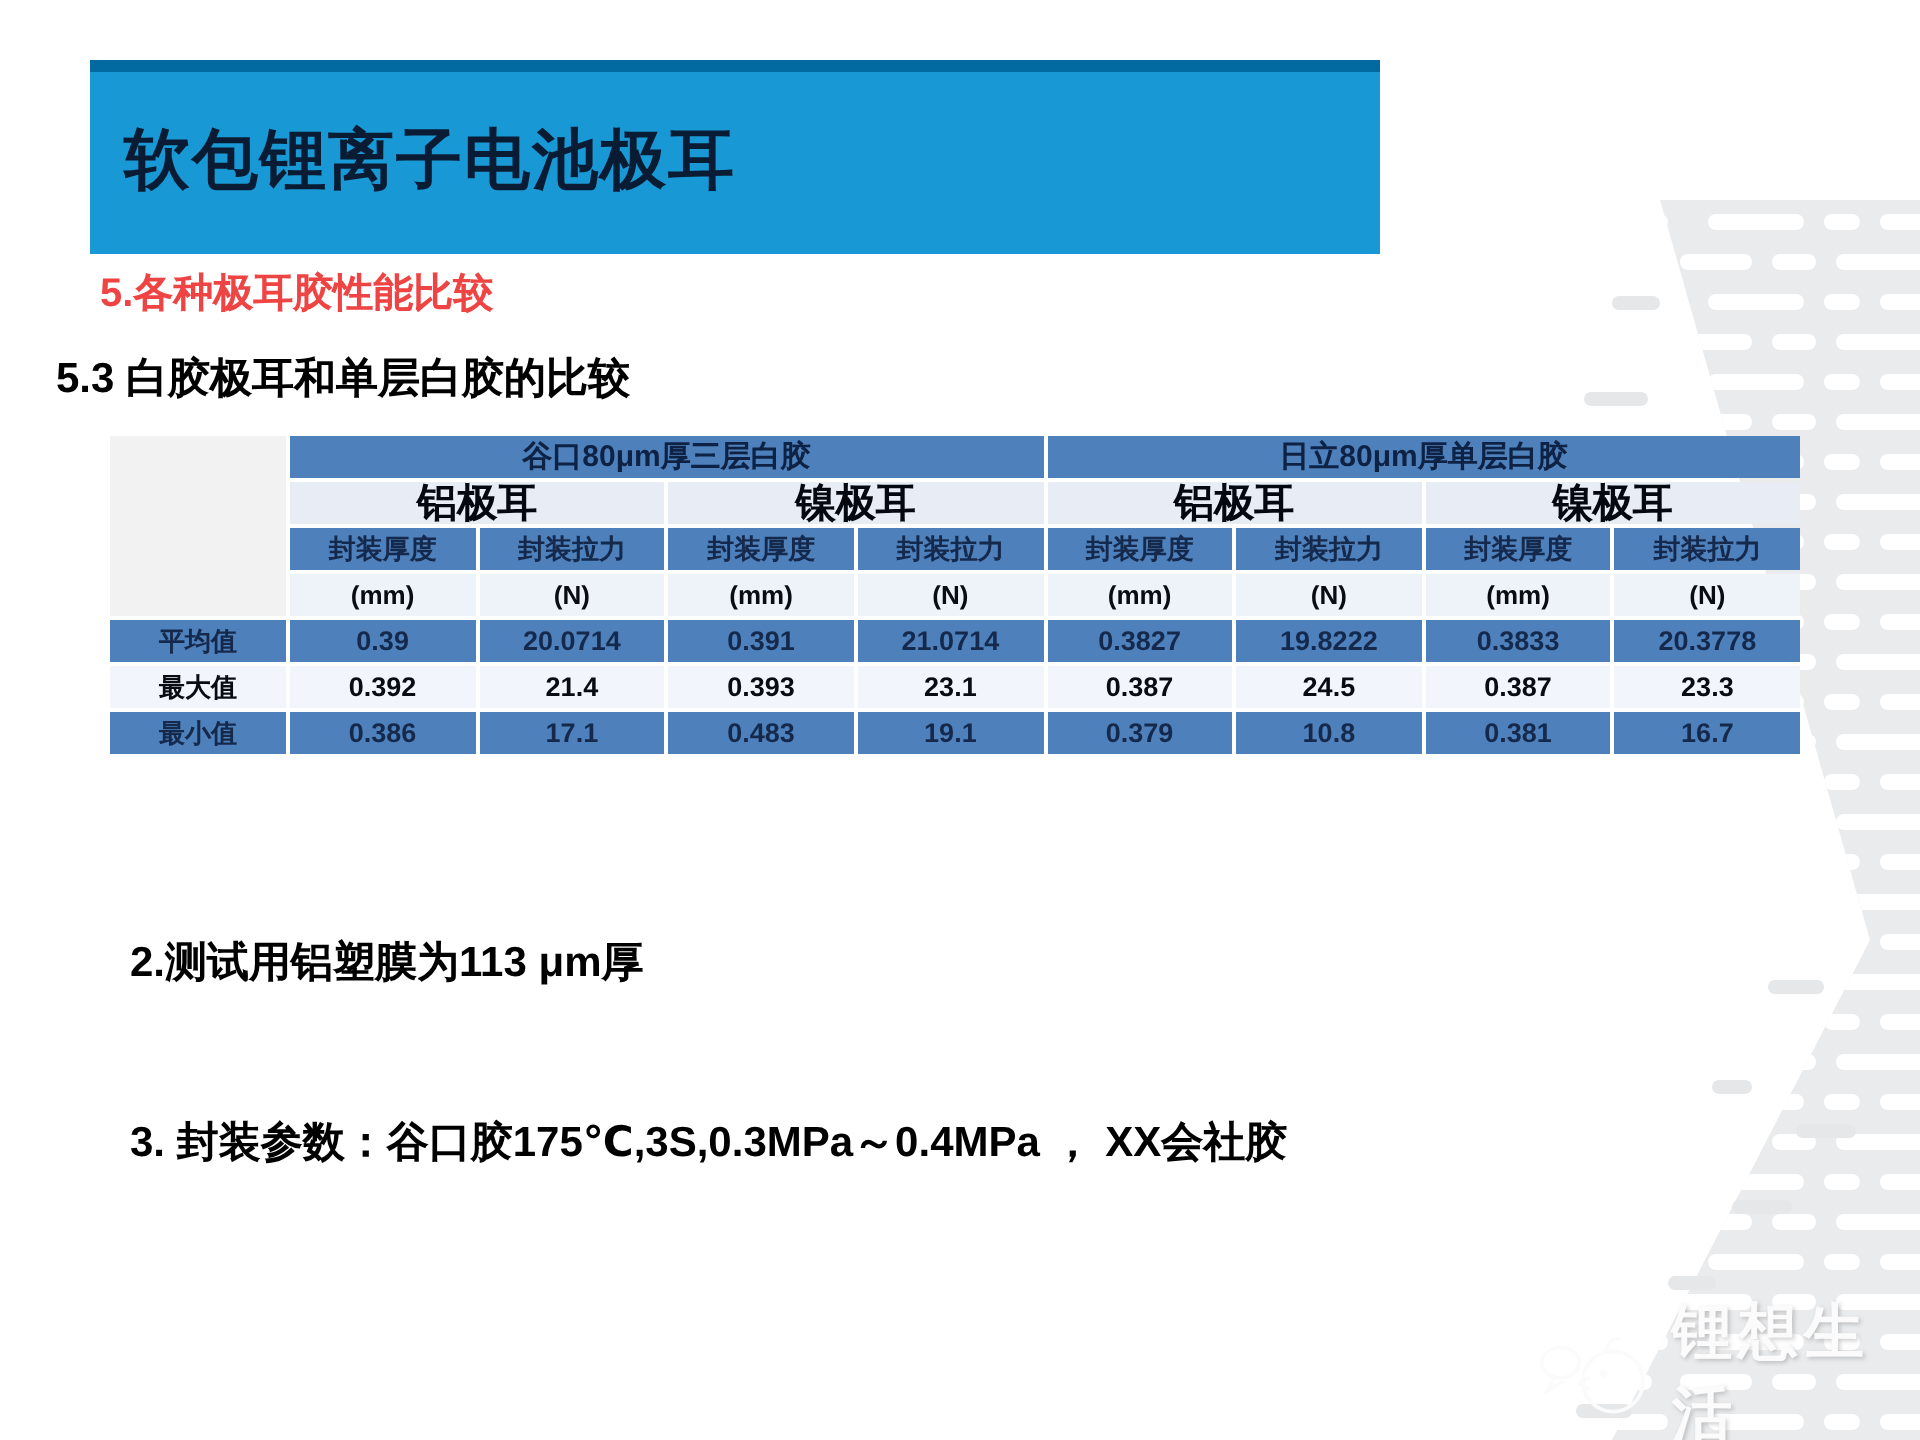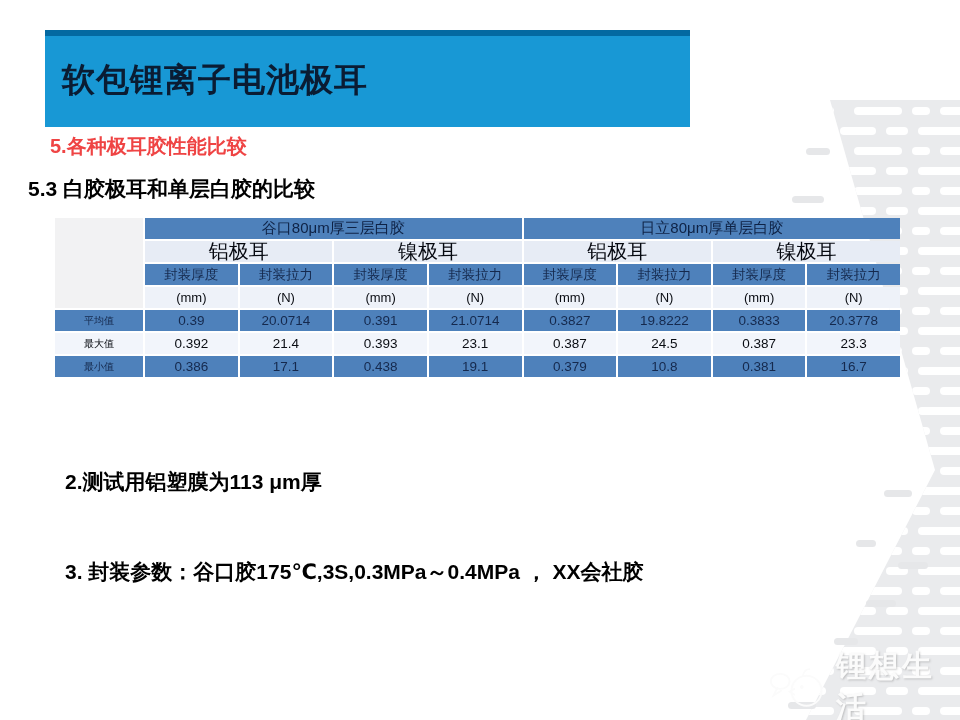--- a/index.html
+++ b/index.html
@@ -10,33 +10,33 @@
   
   .title-bar{position:absolute;left:45px;top:30px;width:645px;height:97px;background:#1898d5;
              border-top:6px solid #0369a1;box-sizing:border-box;z-index:2;}
   .title-bar .t{position:absolute;left:17px;top:22px;font-family:"Liberation Serif","DejaVu Serif",serif;
                 font-weight:bold;font-size:33px;color:#0a1c33;letter-spacing:1px;}
   .h1{position:absolute;left:50px;top:133px;font-size:20px;font-weight:bold;color:#ef4444;z-index:2;}
   .h2{position:absolute;left:28px;top:175px;font-size:21px;font-weight:bold;color:#000;z-index:2;}
   
   .ttable{position:absolute;left:55px;top:218px;width:845px;z-index:2;
           display:grid;grid-template-columns:88px repeat(8,1fr);grid-template-rows:repeat(7,21px);gap:2px;}
-  .cell{display:flex;align-items:center;justify-content:center;font-weight:normal;font-size:13.5px;color:#15294d;overflow:hidden;white-space:nowrap;}
+  .cell{display:flex;align-items:center;justify-content:center;font-weight:bold;font-size:13.5px;color:#15294d;overflow:hidden;white-space:nowrap;}
   .blue{background:#4e81bb;color:#15294d;}
   .corner{background:#f2f2f3;grid-row:1/5;grid-column:1;}
   .grp{font-size:15px;color:#0e2245;}
   .sub{background:#e7ecf5;font-size:20px;color:#05080f;}
   .unit{background:#eef2f9;color:#090c12;font-size:13px;}
   .lightrow{background:#f2f5fb;color:#090c12;}
   .g1{grid-column:2/6;grid-row:1;} .g2{grid-column:6/10;grid-row:1;}
   .s1{grid-column:2/4;grid-row:2;} .s2{grid-column:4/6;grid-row:2;} .s3{grid-column:6/8;grid-row:2;} .s4{grid-column:8/10;grid-row:2;}
   .co1{grid-column:1;} .co2{grid-column:2;} .co3{grid-column:3;} .co4{grid-column:4;} .co5{grid-column:5;}
   .co6{grid-column:6;} .co7{grid-column:7;} .co8{grid-column:8;} .co9{grid-column:9;}
   .r3{grid-row:3;} .r4{grid-row:4;} .r5{grid-row:5;} .r6{grid-row:6;} .r7{grid-row:7;}
-  .rowlab{font-size:10px;}
+  .rowlab{font-size:13px;}
   
   .notes{position:absolute;left:30px;top:407px;z-index:2;font-size:21px;font-weight:bold;color:#000;
          line-height:30px;white-space:pre;}
   
   .logo{position:absolute;left:768px;top:646px;z-index:3;display:flex;align-items:center;}
   .logo .txt{font-family:"Liberation Serif","DejaVu Serif",serif;font-weight:bold;font-size:30px;color:#fbfbfb;
              letter-spacing:3px;text-shadow:1px 1px 2px rgba(110,110,110,0.35);margin-left:6px;}
 </style>
 </head>
 <body>
@@ -119,21 +119,21 @@
     <div class="cell lightrow r6 co4">0.393</div>
     <div class="cell lightrow r6 co5">23.1</div>
     <div class="cell lightrow r6 co6">0.387</div>
     <div class="cell lightrow r6 co7">24.5</div>
     <div class="cell lightrow r6 co8">0.387</div>
     <div class="cell lightrow r6 co9">23.3</div>
 
     <div class="cell blue rowlab r7 co1">最小值</div>
     <div class="cell blue r7 co2">0.386</div>
     <div class="cell blue r7 co3">17.1</div>
-    <div class="cell blue r7 co4">0.438</div>
+    <div class="cell blue r7 co4">0.483</div>
     <div class="cell blue r7 co5">19.1</div>
     <div class="cell blue r7 co6">0.379</div>
     <div class="cell blue r7 co7">10.8</div>
     <div class="cell blue r7 co8">0.381</div>
     <div class="cell blue r7 co9">16.7</div>
   </div>
 
   <div class="notes">
     <div>      2.测试用铝塑膜为113 μm厚</div>
     <div>      3. 封装参数：谷口胶175℃,3S,0.3MPa～0.4MPa ， XX会社胶</div>

